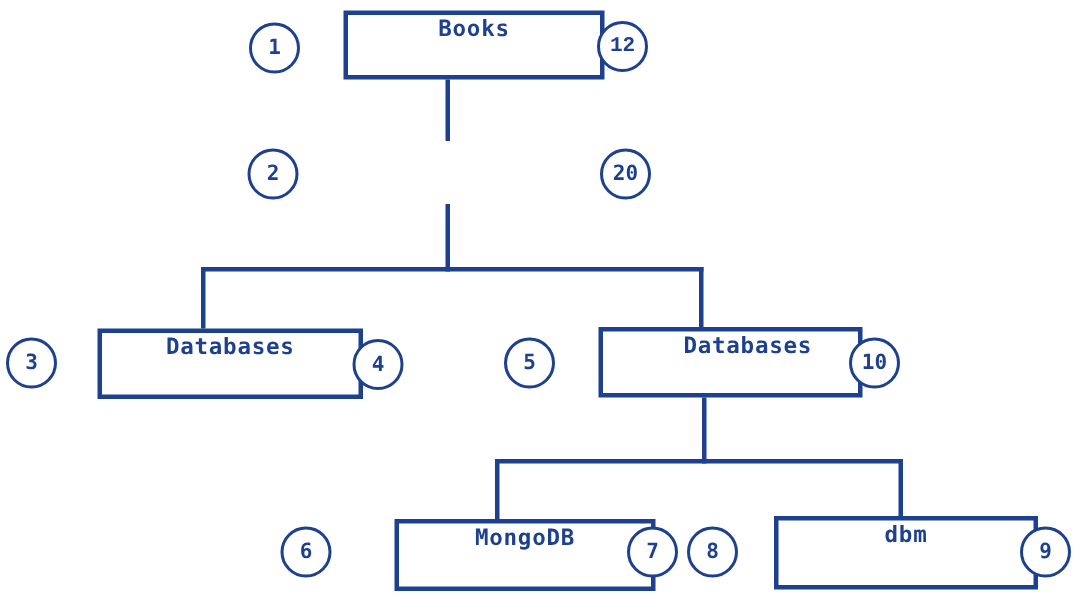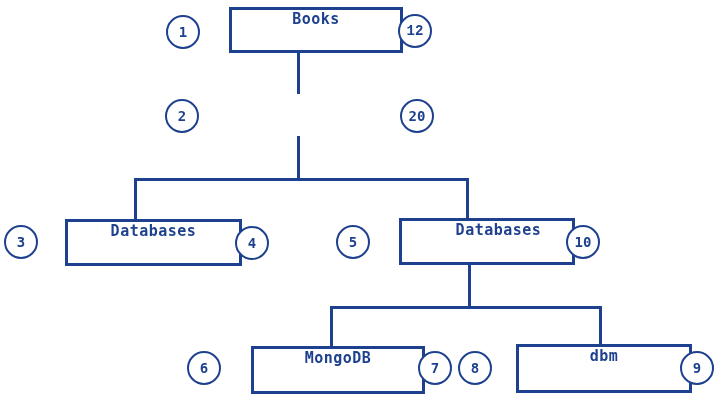--- a/index.html
+++ b/index.html
@@ -95,21 +95,21 @@
   <div class="box" style="left:381px; top:218px; width:176px; height:47px;padding-left:23px;">
     <span class="label">Databases</span>
   </div>
   <div class="badge" style="left:336px; top:225px;">
     <span class="num">5</span>
   </div>
   <div class="badge" style="left:566px; top:225px;">
     <span class="num">10</span>
   </div>
 
-  <div class="box" style="left:233px; top:346px; width:174px; height:48px;">
+  <div class="box" style="left:245px; top:346px; width:174px; height:48px;">
     <span class="label">MongoDB</span>
   </div>
   <div class="badge" style="left:187px; top:351px;">
     <span class="num">6</span>
   </div>
   <div class="badge" style="left:418px; top:351px;">
     <span class="num">7</span>
   </div>
 
   <div class="box" style="left:498px; top:344px; width:176px; height:49px;">

